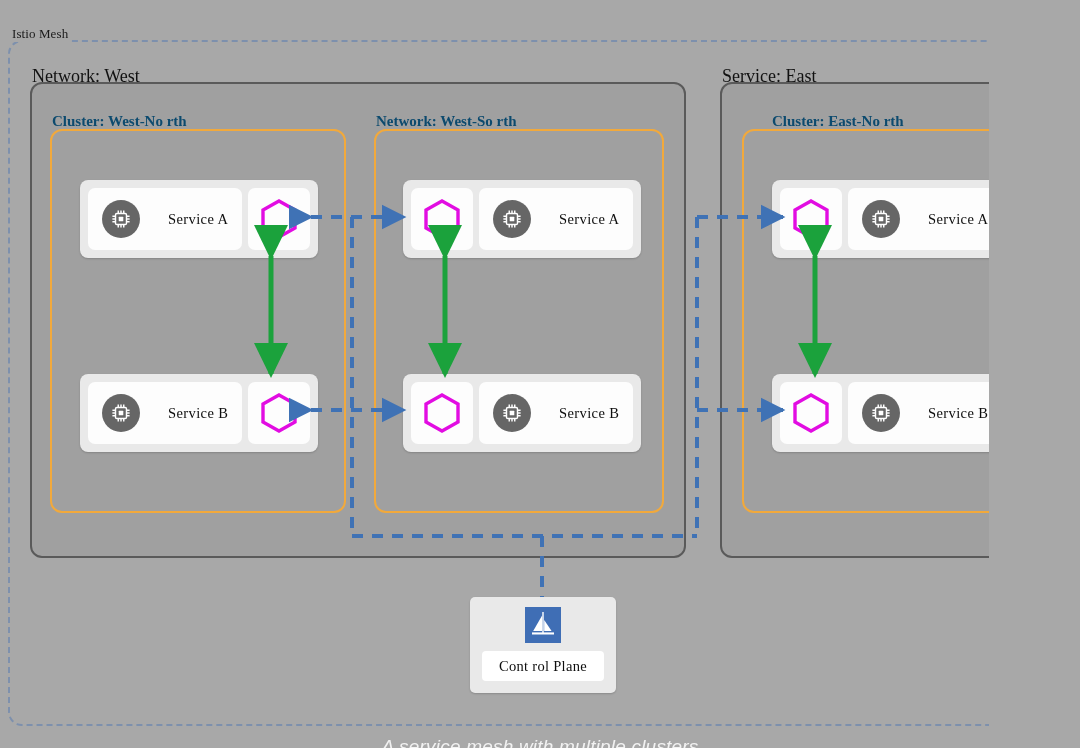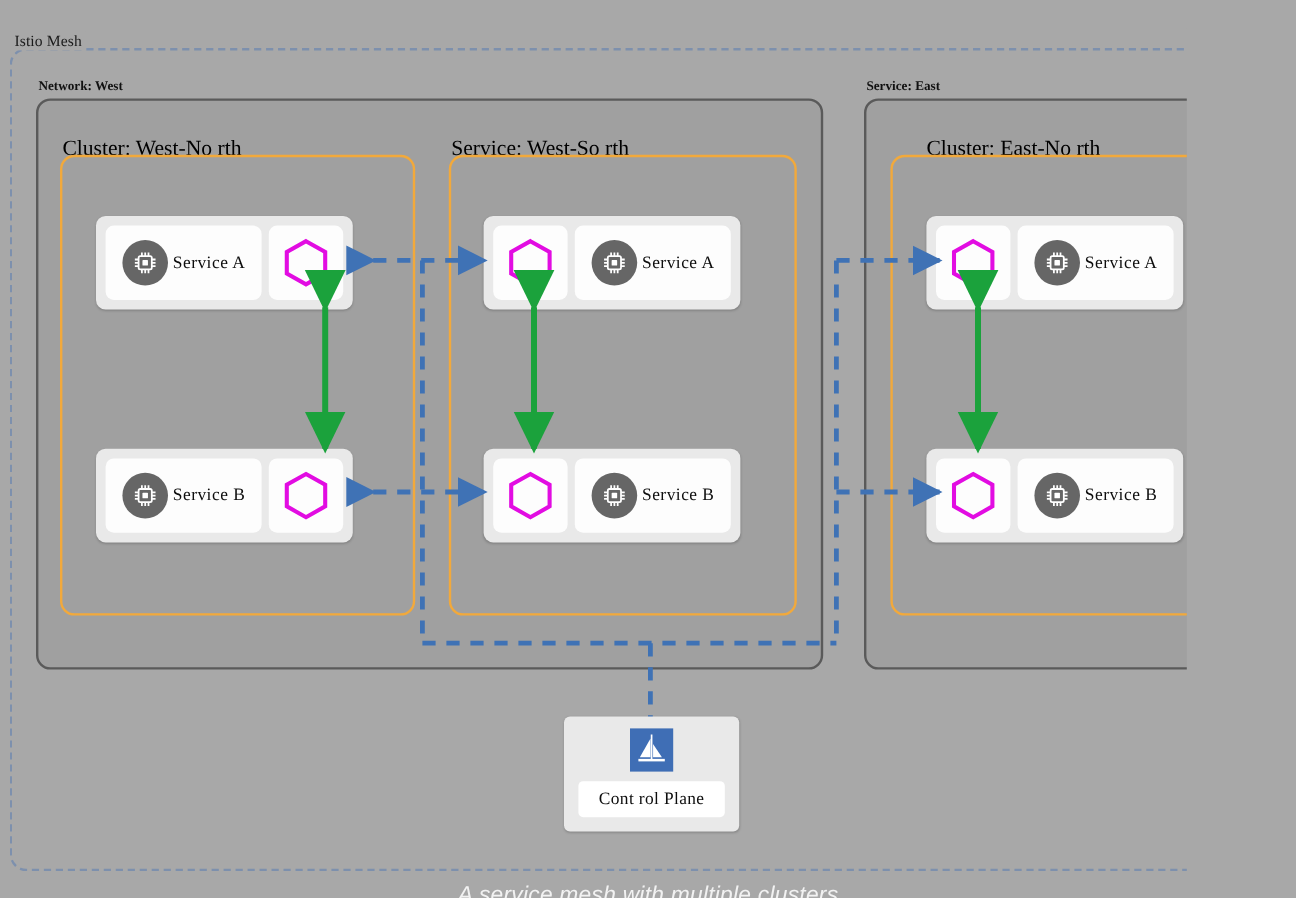--- a/index.html
+++ b/index.html
@@ -41,57 +41,57 @@
     white-space: nowrap;
   }
 
   
   .network-box {
     border: 2px solid #5a5a5a;
     border-radius: 12px;
     background: #a0a0a0;
   }
   .network-label {
-    font-size: 11px;
+    font-size: 18px;
     color: #111;
     white-space: nowrap;
     background: transparent;
-    font-weight: bold;
   }
 
   
   .cluster-box {
     border: 2px solid #f2a93b;
     border-radius: 12px;
     background: transparent;
   }
   .cluster-label {
-    font-size: 18px;
-    color: #000000;
+    font-size: 15px;
+    color: #0c4a6e;
     white-space: nowrap;
+    font-weight: bold;
   }
 
   
   .pod-group {
     background: #e9e9e9;
     border-radius: 8px;
     box-shadow: 0 1px 2px rgba(0,0,0,0.18);
     display: flex;
     align-items: center;
     padding: 8px;
     gap: 6px;
   }
   .svc-card {
     background: #fdfdfd;
     border-radius: 7px;
     height: 62px;
     display: flex;
     align-items: center;
     padding: 0 14px;
-    gap: 4px;
+    gap: 28px;
     flex: 0 0 auto;
   }
   .proxy-card {
     background: #fdfdfd;
     border-radius: 7px;
     height: 62px;
     width: 62px;
     display: flex;
     align-items: center;
     justify-content: center;
@@ -236,21 +236,21 @@
     </div>
     <div class="proxy-card">
       <span class="hex">
         <svg width="38" height="42" viewBox="0 0 38 42">
           <polygon points="19,3 35,12 35,30 19,39 3,30 3,12" fill="none" stroke="#e20ce2" stroke-width="3.4"></polygon>
         </svg>
       </span>
     </div>
   </div>
 
-  <div class="abs cluster-label" style="left:376px; top:89px;">Service:  West-So rth</div>
+  <div class="abs cluster-label" style="left:376px; top:89px;">Network:  West-So rth</div>
   <div class="abs cluster-box" style="left:374px; top:105px; width:290px; height:384px;"></div>
 
   <div class="abs pod-group" style="left:403px; top:156px;">
     <div class="proxy-card">
       <span class="hex">
         <svg width="38" height="42" viewBox="0 0 38 42">
           <polygon points="19,3 35,12 35,30 19,39 3,30 3,12" fill="none" stroke="#e20ce2" stroke-width="3.4"></polygon>
         </svg>
       </span>
     </div>

